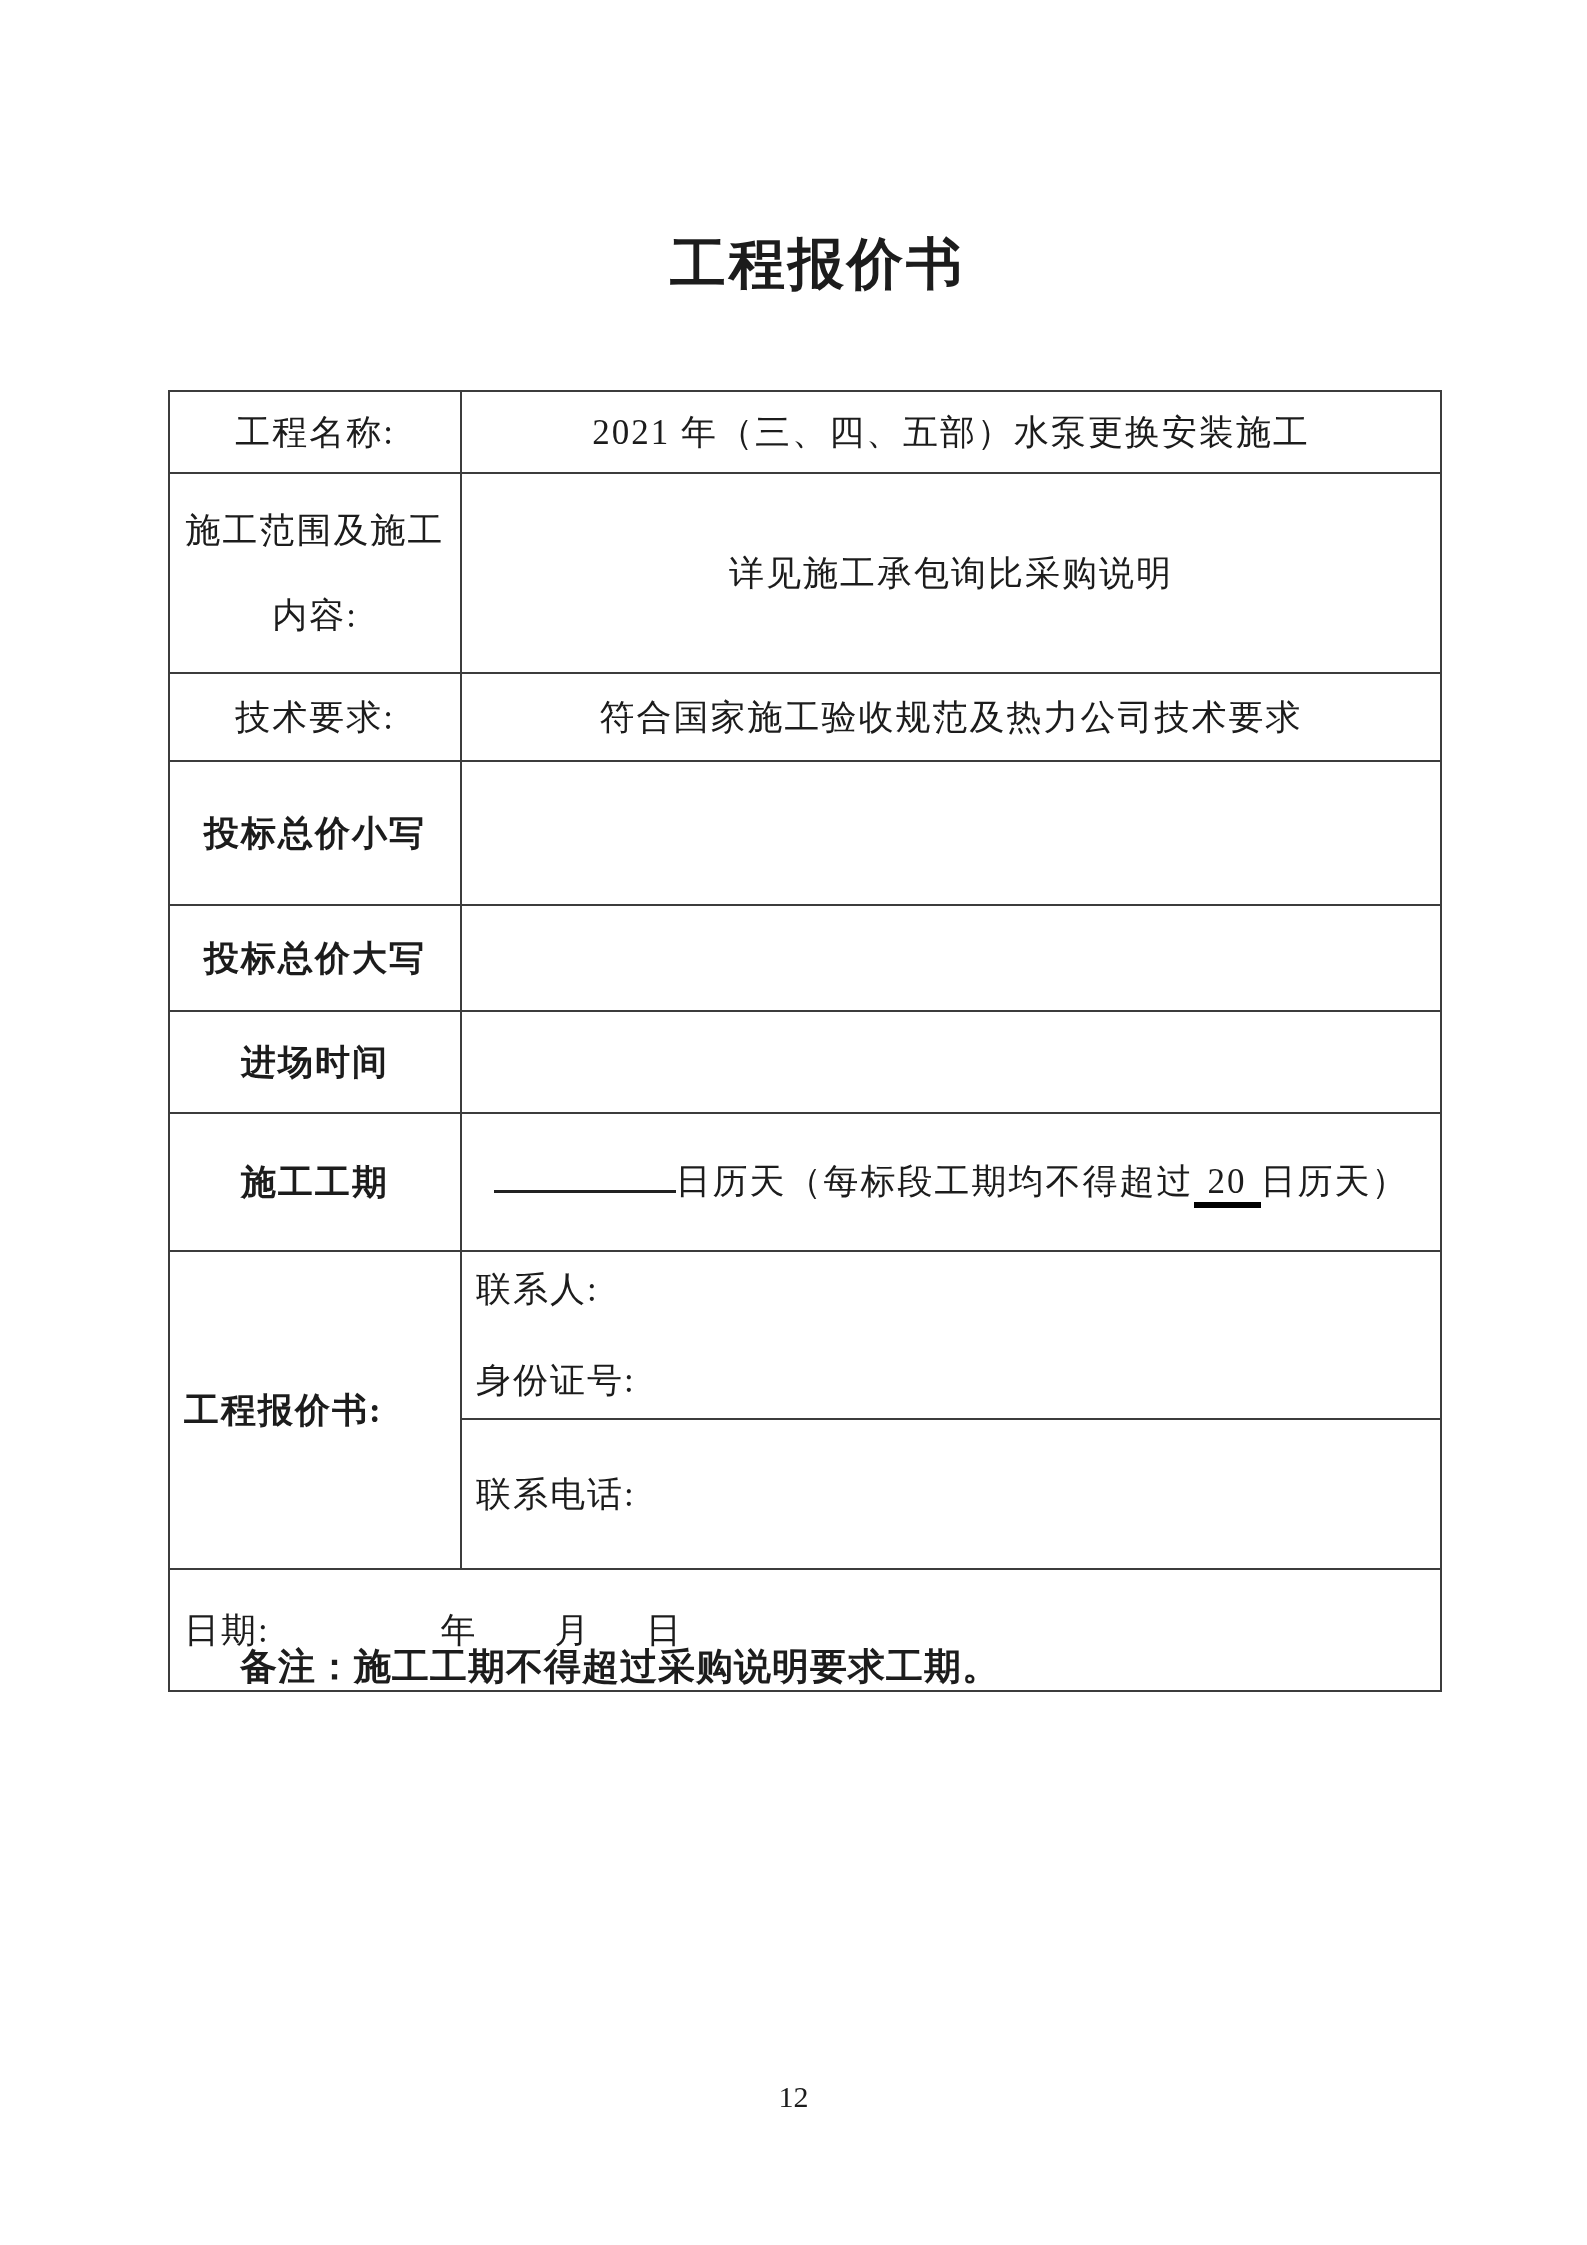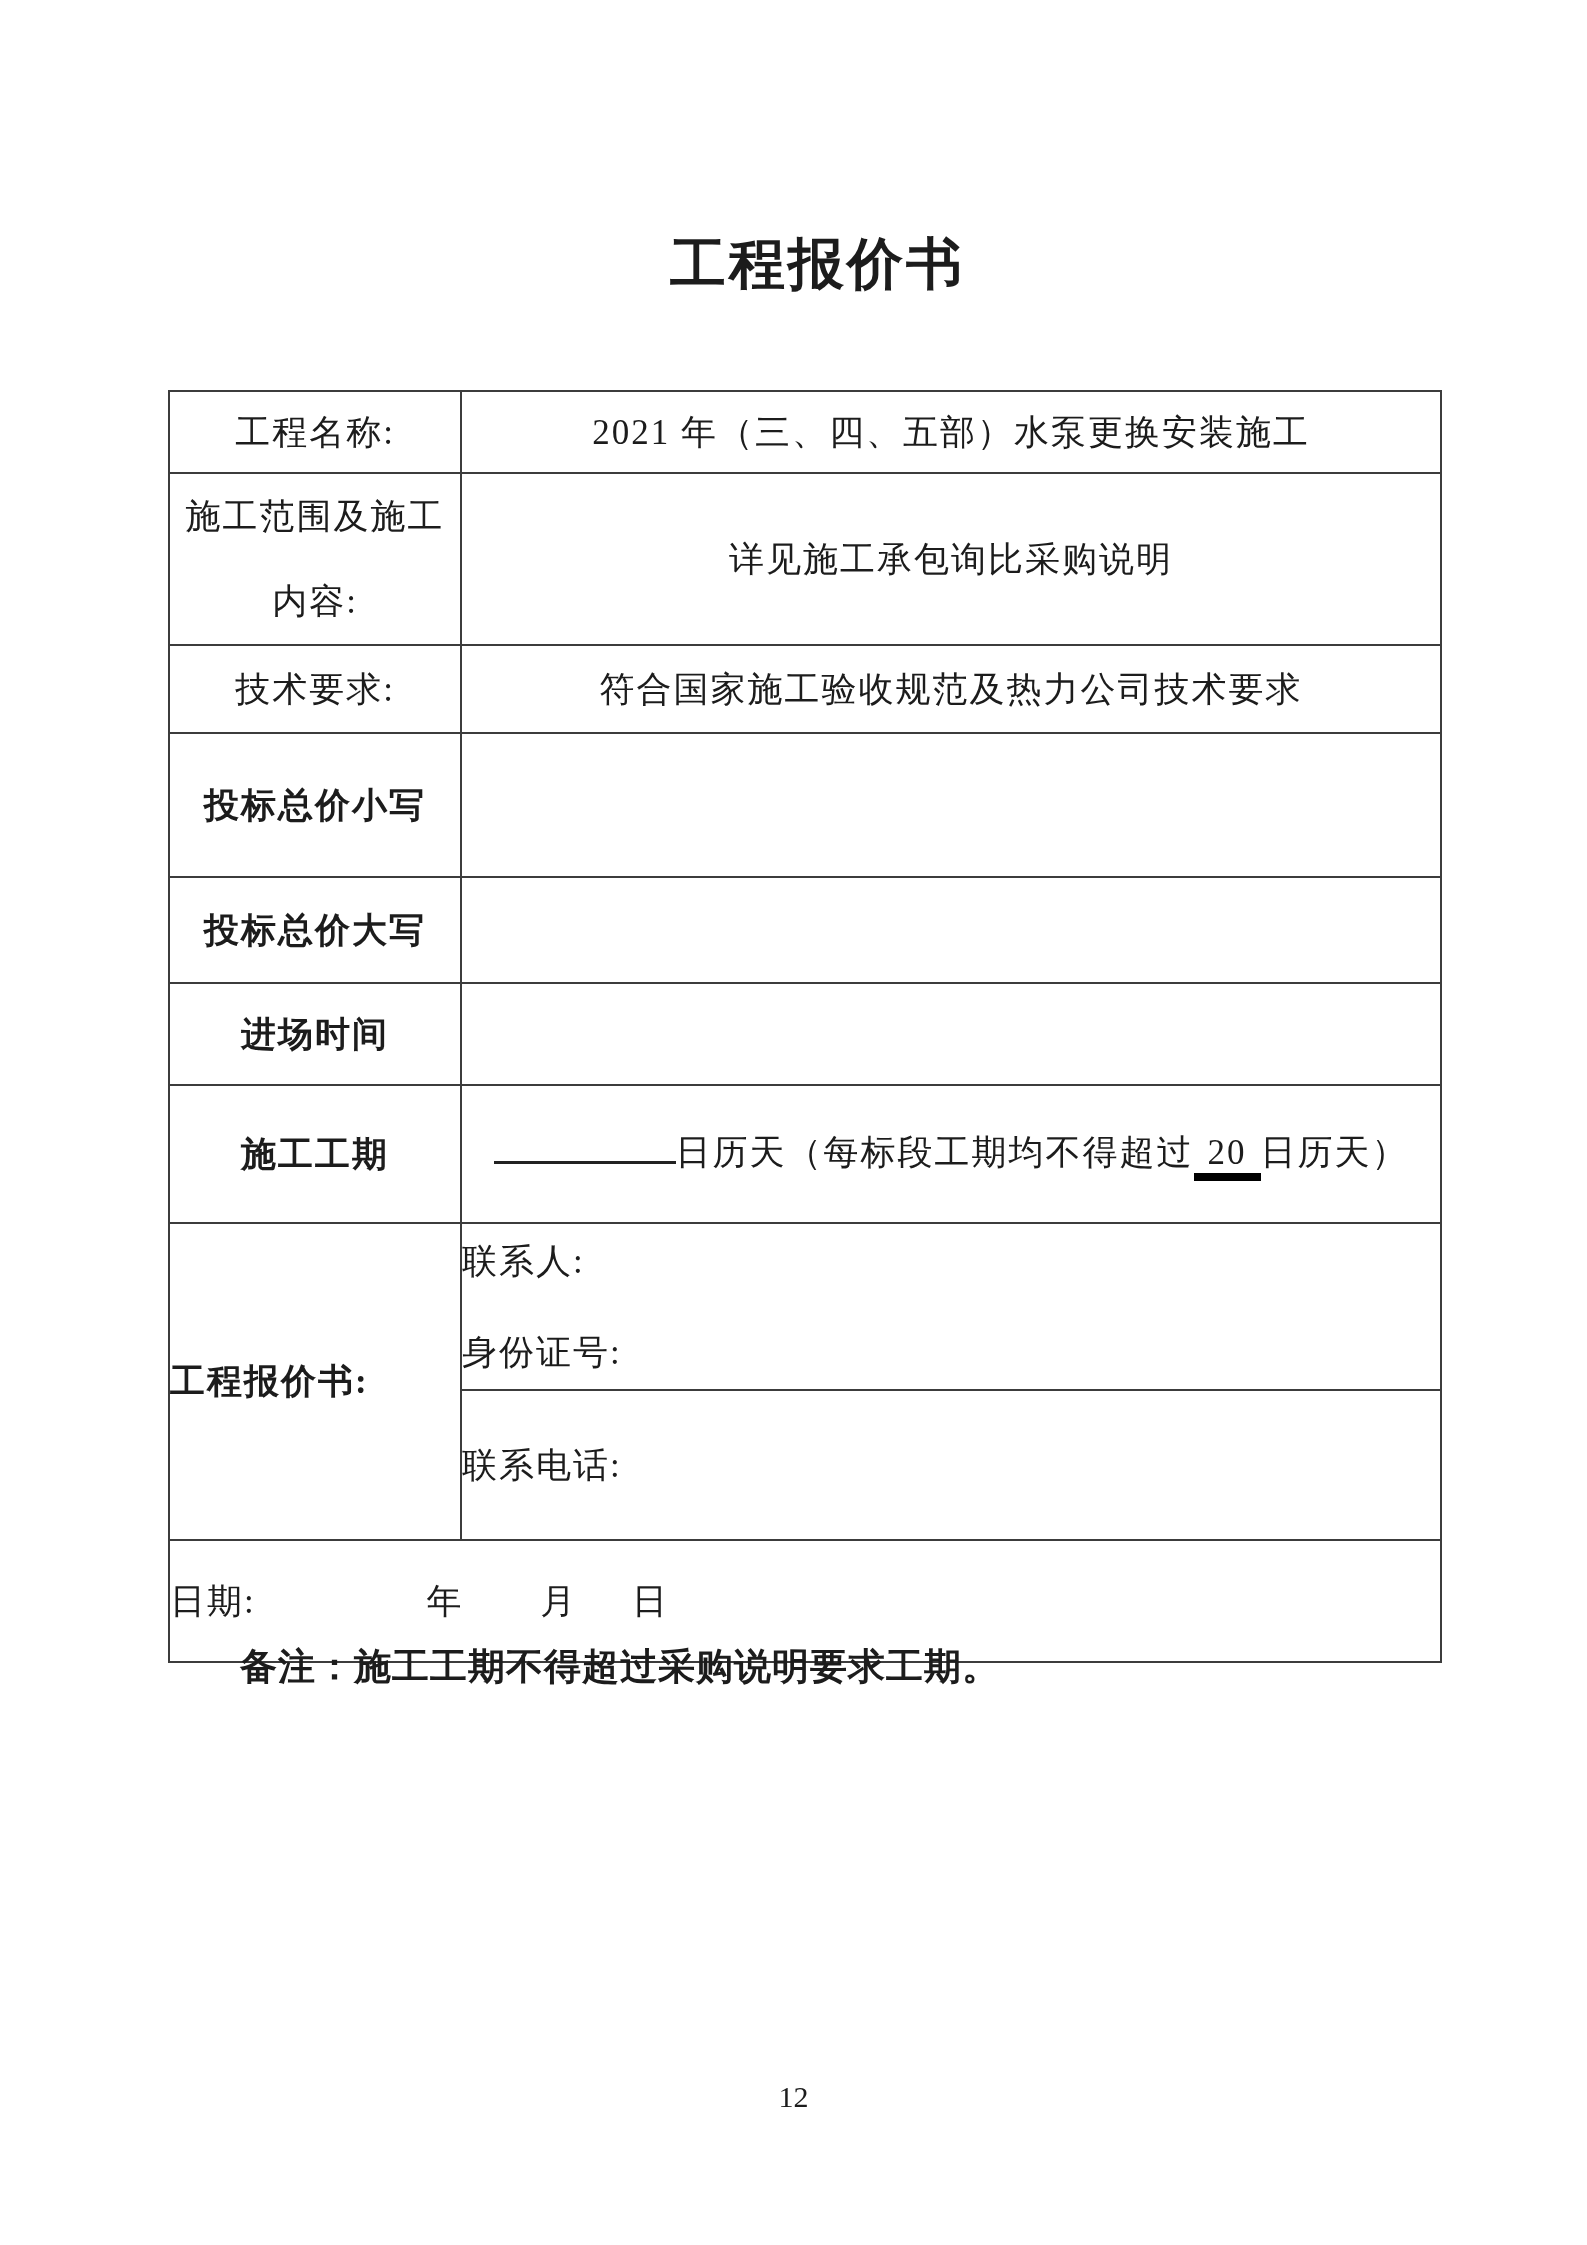--- a/index.html
+++ b/index.html
@@ -27,21 +27,21 @@
     left:168px;top:390px;
     width:1272px;
     border-collapse:collapse;
     table-layout:fixed;
   }
   .quote-table td{
     border:2px solid #3c3c3c;
     font-size:35px;
     letter-spacing:2px;
     vertical-align:middle;
-    padding:0;
+    padding:14px;
   }
   .r1{height:82px;}
   .r2{height:168px;}
   .r3{height:88px;}
   .r4{height:144px;}
   .r5{height:106px;}
   .r6{height:102px;}
   .r7{height:138px;}
   .r8{height:167px;}
   .r9{height:150px;}
@@ -53,21 +53,21 @@
   .period-cell{text-align:center;letter-spacing:1px;}
   .blank-line{
     display:inline-block;
     width:182px;
     height:34px;
     border-bottom:3px solid #222;
     vertical-align:baseline;
   }
   .underlined-num{
     display:inline-block;
-    border-bottom:8px solid #000000;
+    border-bottom:6px solid #000000;
     padding:0 14px;
     line-height:1.1;
   }
   .unit-cell{
     vertical-align:top;
     text-align:left;
     font-weight:bold;
     font-size:37px;
     padding:18px 0 0 12px;
     letter-spacing:1px;

